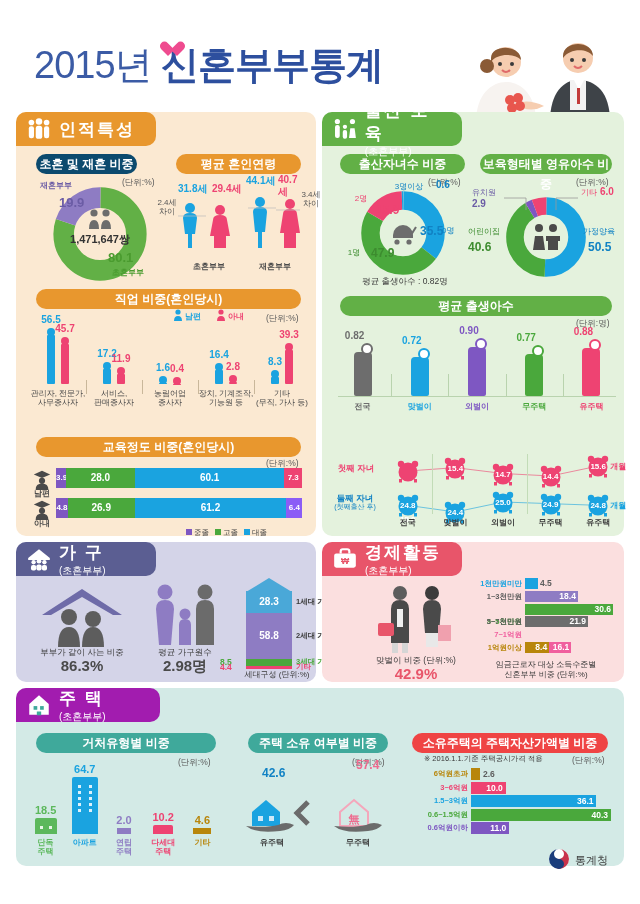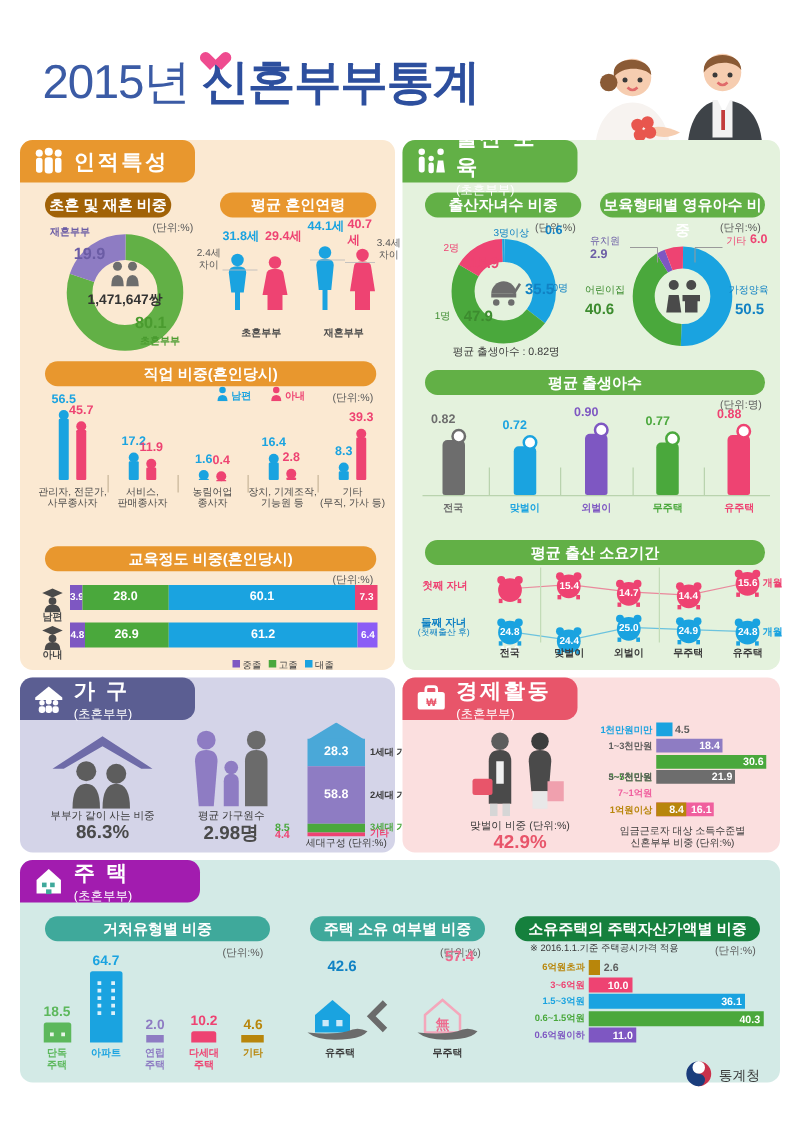--- a/index.html
+++ b/index.html
@@ -106,21 +106,21 @@
       <circle cx="5" cy="6" r="2.6" fill="#fff"></circle>
         <rect x="2.6" y="9.5" width="4.8" height="11" rx="2" fill="#fff"></rect>
       <circle cx="12" cy="5" r="3" fill="#fff"></circle>
         <rect x="9" y="9" width="6" height="12" rx="2.4" fill="#fff"></rect>
       <circle cx="19" cy="6" r="2.6" fill="#fff"></circle>
         <rect x="16.6" y="9.5" width="4.8" height="11" rx="2" fill="#fff"></rect>
     </svg>
     <span class="t">인적특성</span>
   </div>
 
-  <div class="cap" style="left:36px;top:154px;width:101px;background:#a16207;">초혼 및 재혼 비중</div>
+  <div class="cap" style="left:36px;top:154px;width:101px;background:#0c4a6e;">초혼 및 재혼 비중</div>
   <div class="unit" style="left:122px;top:177px;">(단위:%)</div>
   <svg style="position:absolute;left:52px;top:186px;width:96px;height:96px;" viewBox="0 0 42 42">
     <circle cx="21" cy="21" r="15.9" fill="transparent" stroke="#62b046" stroke-width="9" stroke-dasharray="80.1 19.9" stroke-dashoffset="25"></circle>
     <circle cx="21" cy="21" r="15.9" fill="transparent" stroke="#8e7cc3" stroke-width="9" stroke-dasharray="19.9 80.1" stroke-dashoffset="-55.1"></circle>
     <circle cx="21" cy="21" r="11" fill="#fbe9d2"></circle>
   </svg>
   <svg style="position:absolute;left:85px;top:208px;width:30px;height:22px;" viewBox="0 0 30 22">
     <circle cx="9" cy="5" r="3.6" fill="#6d6d6d"></circle>
       <path d="M4,21 q0,-9 5,-9 q5,0 5,9 z" fill="#6d6d6d"></path>
     <circle cx="21" cy="5" r="3.6" fill="#6d6d6d"></circle>
@@ -337,21 +337,20 @@
       <div class="lbl" style="left: 171.6px; top: 72px; width: 57.2px; color: rgb(74, 168, 60); font-weight: 700;">무주택</div>
       <div class="divider" style="left: 171.6px; top: 44px; width: 1px; height: 22px; background: rgb(185, 211, 174);"></div>
       <div style="position: absolute; left: 248.4px; top: 18.48px; width: 18px; height: 47.52px; background: rgb(238, 67, 114); border-radius: 4px 4px 2px 2px;"></div>
       <div style="position: absolute; left: 255.4px; top: 9.48px; width: 12px; height: 12px; border-radius: 50%; background: rgb(255, 255, 255); border: 2px solid rgb(238, 67, 114);"></div>
       <div class="val" style="left: 234.4px; top: -3.52px; width: 30px; text-align: center; color: rgb(238, 67, 114); font-size: 10px;">0.88</div>
       <div class="lbl" style="left: 228.8px; top: 72px; width: 57.2px; color: rgb(238, 67, 114); font-weight: 700;">유주택</div>
       <div class="divider" style="left: 228.8px; top: 44px; width: 1px; height: 22px; background: rgb(185, 211, 174);"></div>
       <div class="divider" style="left: 4px; top: 66px; width: 278px; height: 1px; background: rgb(185, 211, 174);"></div>
     </div>
 
-  <div class="cap" style="left:340px;top:432px;width:272px;background:#62b046;">평균 출산 소요기간</div>
   <div class="lbl" style="left:330px;top:464px;width:52px;color:#ee4372;font-weight:700;font-size:8.5px;">첫째 자녀</div>
   <div class="lbl" style="left:326px;top:494px;width:58px;color:#1182c4;font-weight:700;font-size:8.5px;">둘째 자녀</div>
   <div class="lbl" style="left:326px;top:503px;width:58px;color:#1182c4;font-size:7px;">(첫째출산 후)</div>
   <div id="duration-chart" style="position:absolute;left:384px;top:452px;width:238px;height:78px;">
       <svg viewBox="0 0 238 78" style="position: absolute; left: 0px; top: 0px; width: 238px; height: 78px;">
         <polyline points="23.8,19 71.4,15.666666666666663 119,21.500000000000007 166.60000000000002,24 214.20000000000002,14" stroke="#ee4372" stroke-width="1" fill="none" opacity="0.6"></polyline>
       </svg>
       <div style="position: absolute; left: 11.8px; top: 7px; width: 24px; height: 24px;"><svg viewBox="0 0 24 24" width="24" height="24">
           <circle cx="5" cy="5" r="3.2" fill="#ee4372"></circle>
           <circle cx="19" cy="5" r="3.2" fill="#ee4372"></circle>
@@ -617,21 +616,21 @@
       <rect x="25" y="36" width="5" height="5" fill="#cde9f8"></rect>
     <path d="M2,46 q10,8 34,5 q10,-1 14,-6 q-8,-4 -16,0 q-12,3 -32,1 z" fill="#6b6b6b"></path>
     <path d="M64,22 l-11,11 l11,11" stroke="#6b6b6b" stroke-width="5" fill="none"></path>
     <path d="M96,32 L110,20 L124,32 v14 H96z" fill="none" stroke="#f4a7bb" stroke-width="2"></path>
     <text x="110" y="43" font-size="11" fill="#ee6b8f" text-anchor="middle" font-weight="bold">無</text>
     <path d="M90,46 q10,8 34,5 q10,-1 14,-6 q-8,-4 -16,0 q-12,3 -32,1 z" fill="#6b6b6b"></path>
   </svg>
   <div class="lbl" style="left:250px;top:838px;width:44px;color:#3a3a3a;font-weight:700;">유주택</div>
   <div class="lbl" style="left:336px;top:838px;width:44px;color:#3a3a3a;font-weight:700;">무주택</div>
 
-  <div class="cap" style="left:412px;top:733px;width:196px;background:#15803d;">소유주택의 주택자산가액별 비중</div>
+  <div class="cap" style="left:412px;top:733px;width:196px;background:#ef4444;">소유주택의 주택자산가액별 비중</div>
   <div class="lbl" style="left:424px;top:755px;width:150px;color:#3a3a3a;font-size:7.5px;text-align:left;">※ 2016.1.1.기준 주택공시가격 적용</div>
   <div class="unit" style="left:572px;top:755px;">(단위:%)</div>
   <div id="asset-chart" style="position:absolute;left:410px;top:768px;width:205px;height:72px;">
       <div style="position: absolute; left: 0px; top: 0px; width: 58px; text-align: right; font-size: 7.5px; font-weight: 700; color: rgb(184, 134, 11); line-height: 12px;">6억원초과</div>
       <div style="position: absolute; left: 61px; top: 0px; width: 9.0381px; height: 12px; background: rgb(184, 134, 11); color: rgb(255, 255, 255); font-size: 8.5px; font-weight: 700; text-align: right; padding-right: 3px; line-height: 12px; overflow: hidden;"></div>
       <div style="position: absolute; left: 73.0381px; top: 0px; font-size: 8.5px; font-weight: 700; color: rgb(93, 93, 93); line-height: 12px;">2.6</div>
       <div style="position: absolute; left: 0px; top: 13.5px; width: 58px; text-align: right; font-size: 7.5px; font-weight: 700; color: rgb(238, 67, 114); line-height: 12px;">3~6억원</div>
       <div style="position: absolute; left: 61px; top: 13.5px; width: 34.7619px; height: 12px; background: rgb(238, 67, 114); color: rgb(255, 255, 255); font-size: 8.5px; font-weight: 700; text-align: right; padding-right: 3px; line-height: 12px; overflow: hidden;">10.0</div>
       <div style="position: absolute; left: 0px; top: 27px; width: 58px; text-align: right; font-size: 7.5px; font-weight: 700; color: rgb(26, 163, 224); line-height: 12px;">1.5~3억원</div>
       <div style="position: absolute; left: 61px; top: 27px; width: 125.49px; height: 12px; background: rgb(26, 163, 224); color: rgb(255, 255, 255); font-size: 8.5px; font-weight: 700; text-align: right; padding-right: 3px; line-height: 12px; overflow: hidden;">36.1</div>

